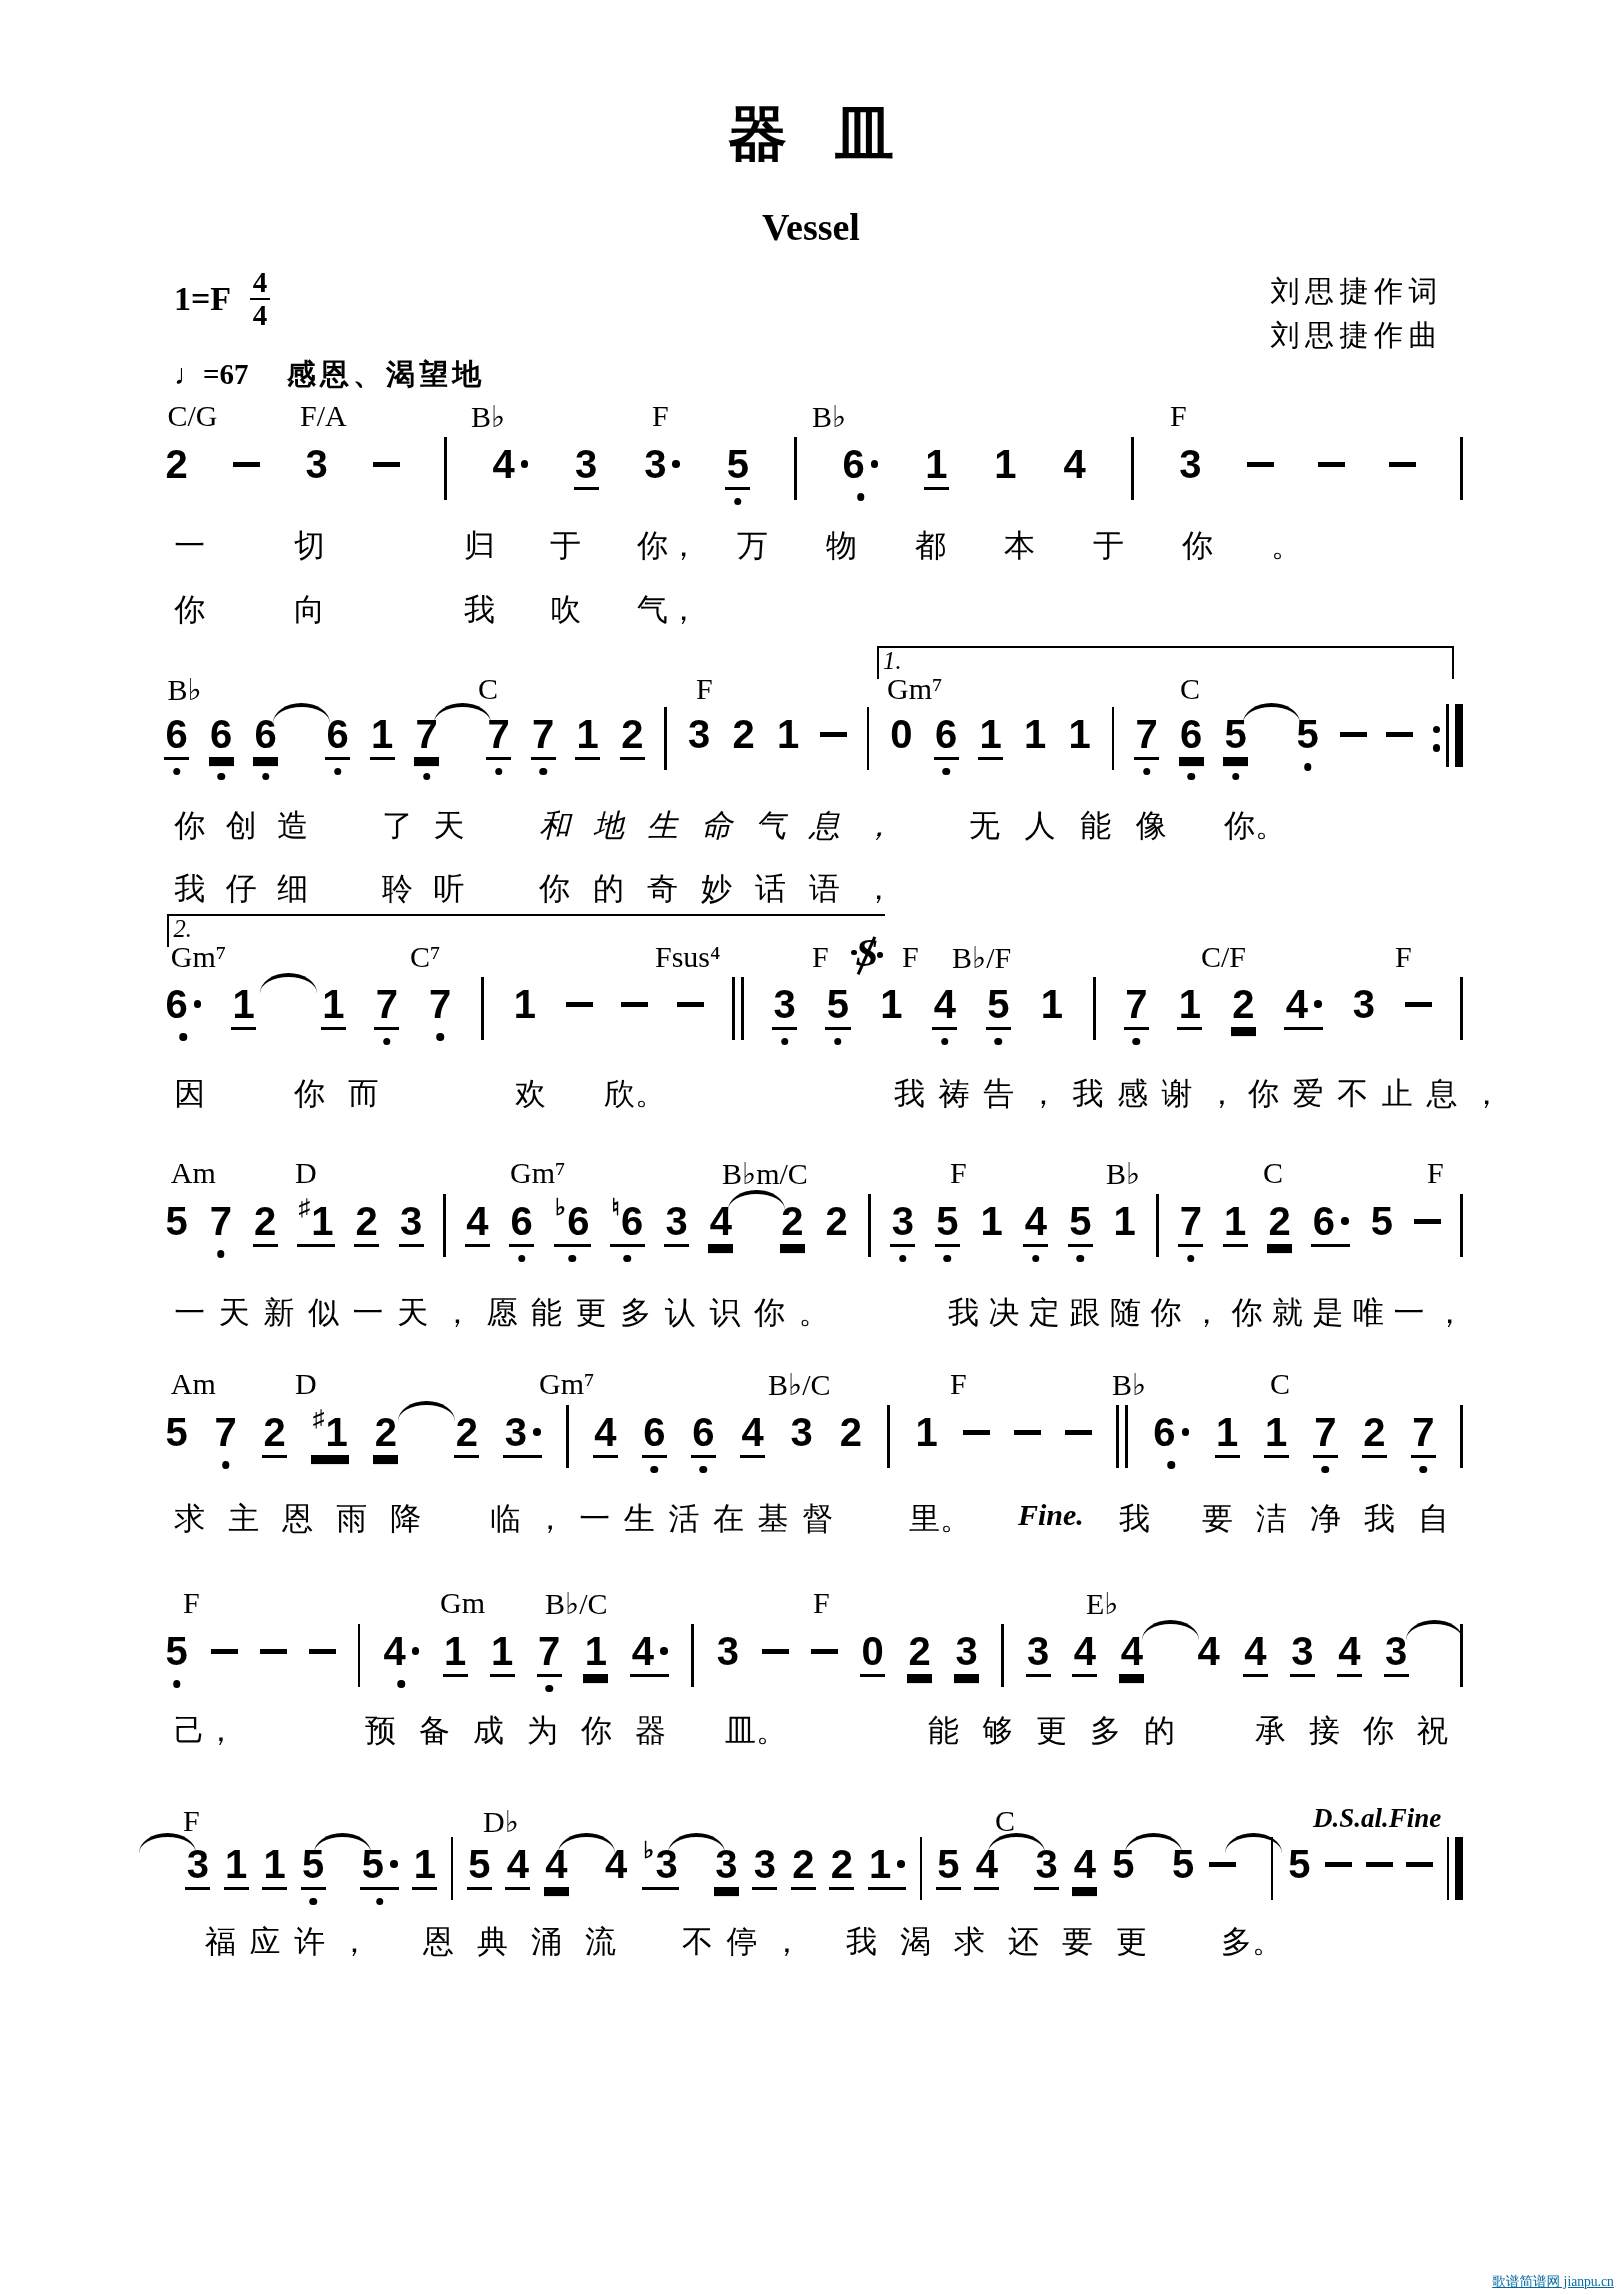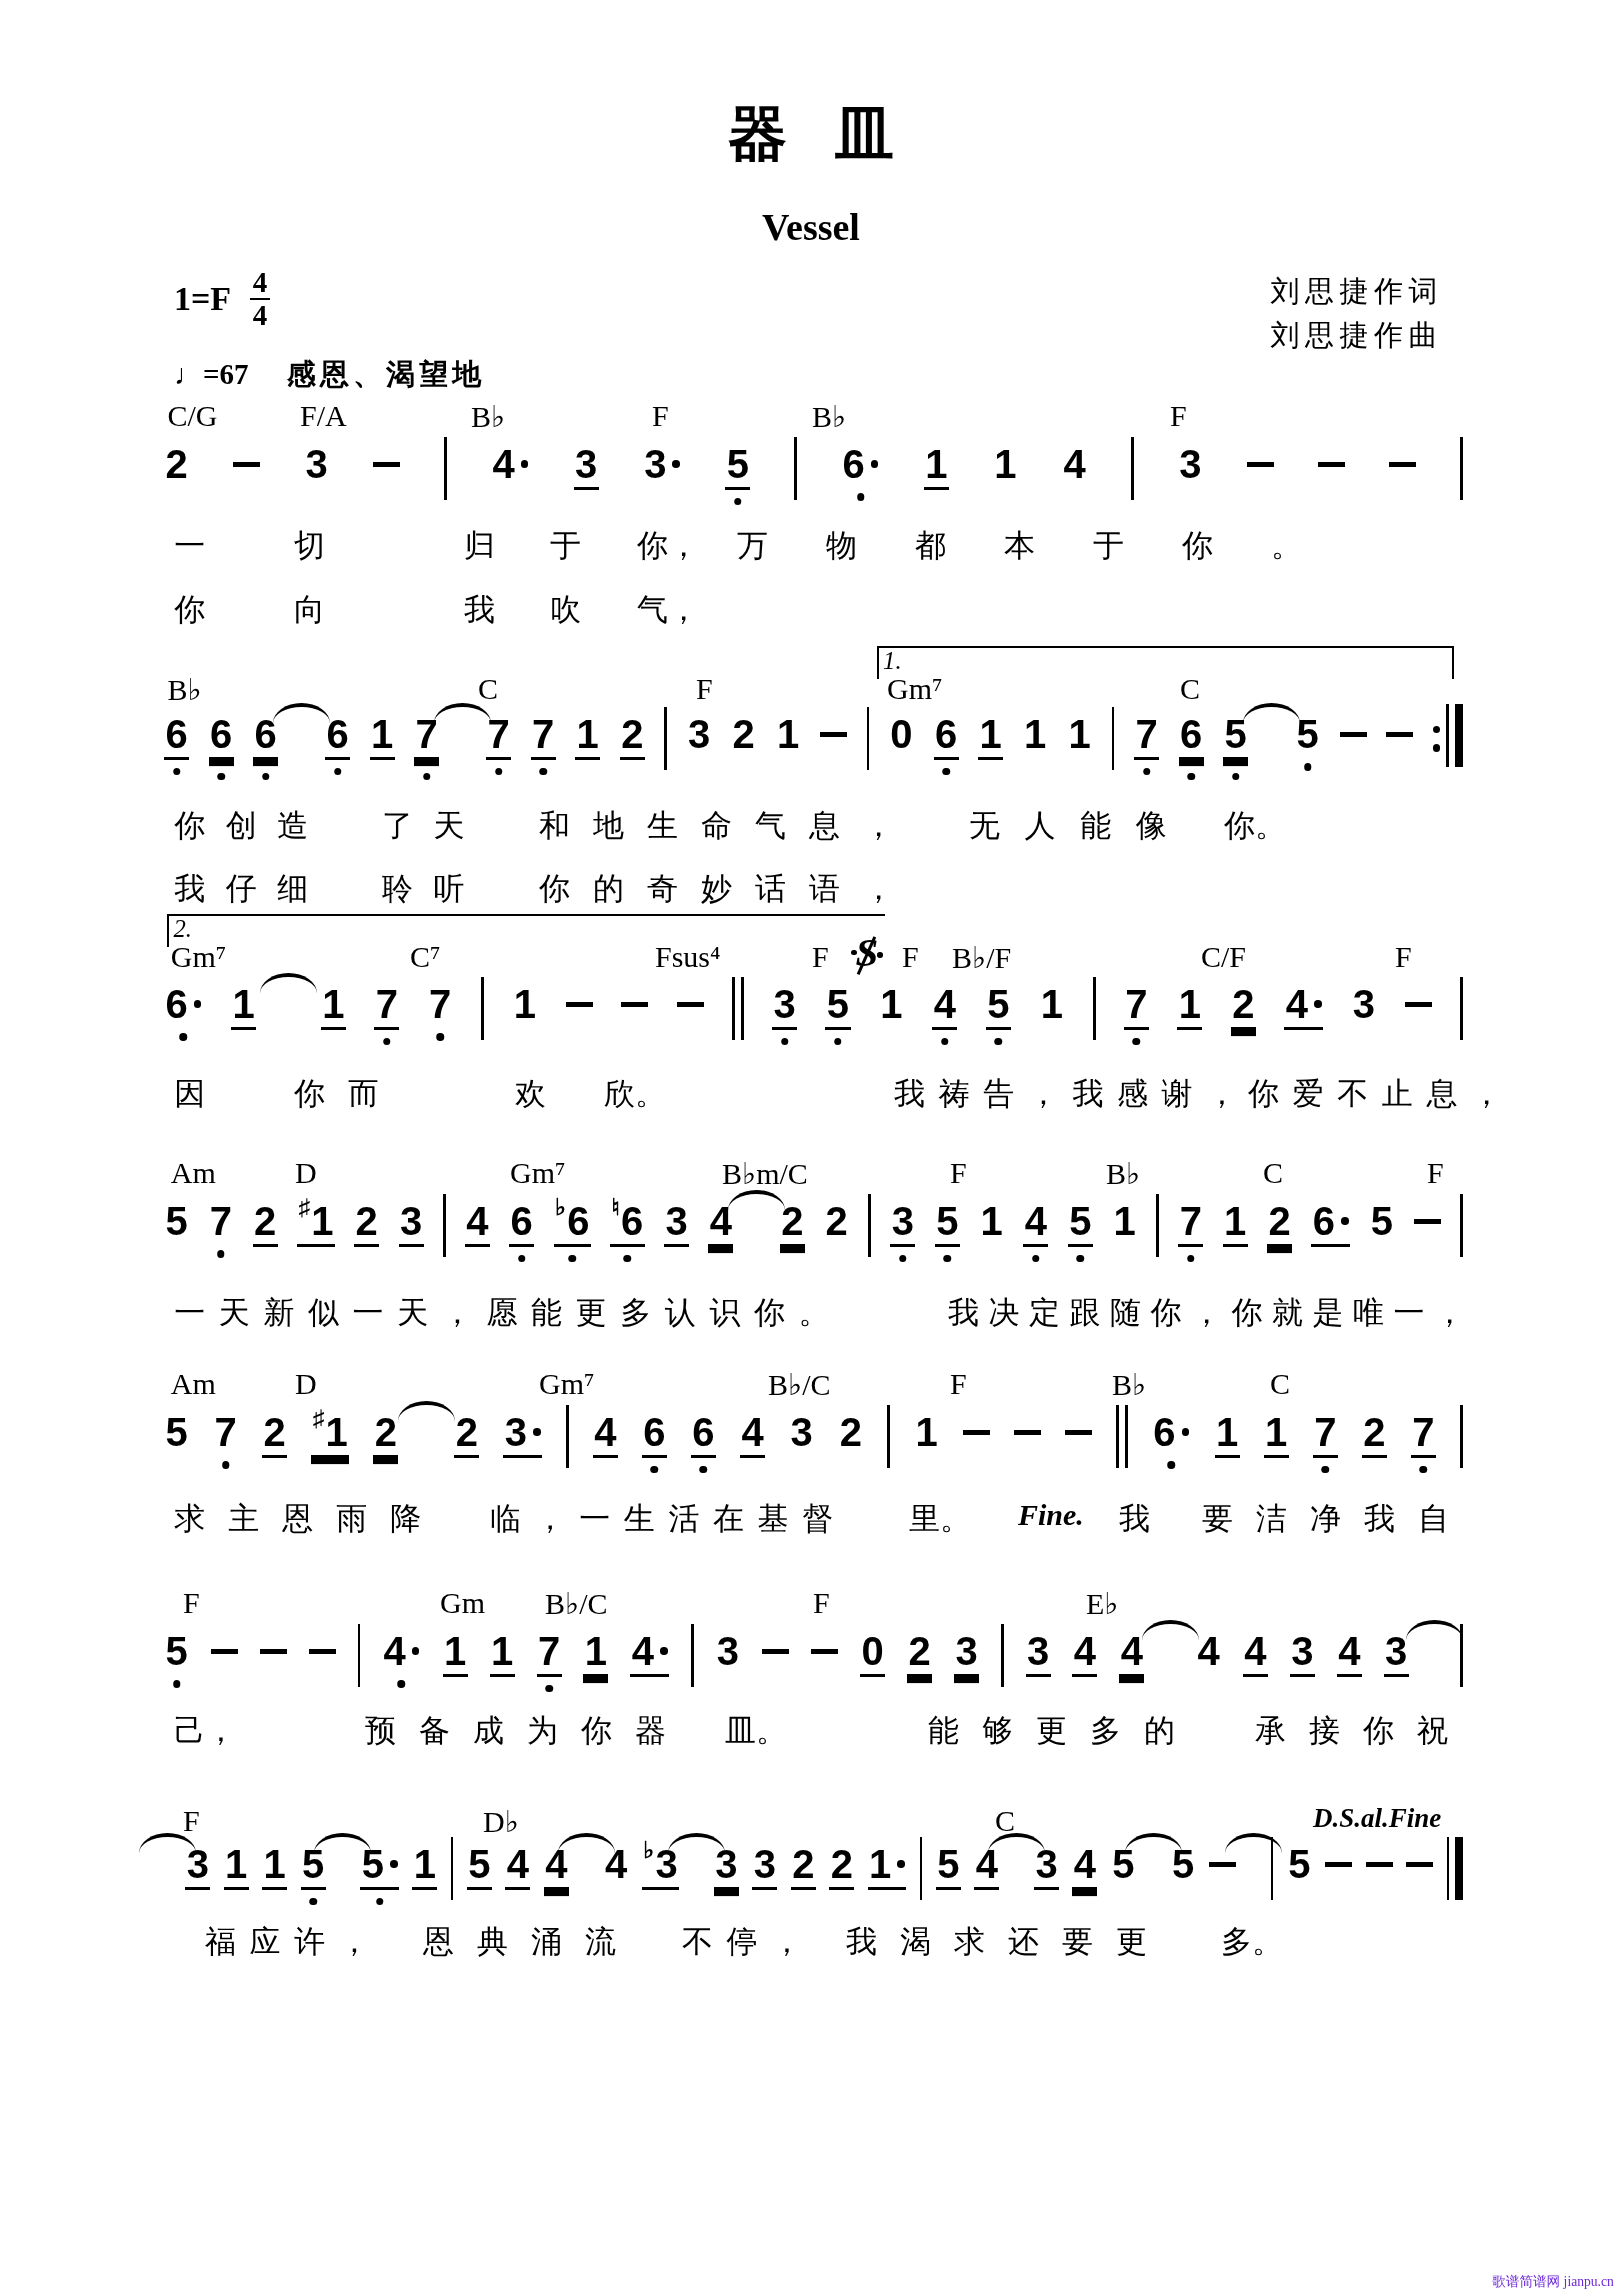--- a/index.html
+++ b/index.html
@@ -10,21 +10,21 @@
   .subtitle{position:absolute;top:205px;left:0;width:100%;text-align:center;
             font-size:38px;font-weight:bold;}
   .keysig{position:absolute;left:174px;top:267px;display:flex;align-items:center;gap:19px;
           font-size:34px;font-weight:bold;}
   .frac{display:inline-flex;flex-direction:column;align-items:center;font-size:29px;line-height:1.08;}
   .frac .fb{border-top:2.7px solid #000;padding:0 2.7px;}
   .tempo{position:absolute;left:174px;top:355px;font-size:29px;font-weight:bold;}
   .texp{margin-left:31px;letter-spacing:4.1px;}
   .credits{position:absolute;right:179px;top:270px;text-align:right;font-size:29px;
            line-height:1.5;letter-spacing:5.5px;}
-  .watermark{position:absolute;right:8.2px;bottom:4.1px;font-size:13.6px;color:#6d28d9;}
+  .watermark{position:absolute;right:8.2px;bottom:4.1px;font-size:13.6px;color:#0369a1;text-decoration:underline;}
 
   .system{position:absolute;left:164px;width:1299px;}
   .chordrow{position:absolute;top:0;left:0;right:0;height:38px;}
   .chord{position:absolute;font-size:30px;white-space:nowrap;}
   .volta{position:absolute;height:31px;border-top:2.7px solid #000;border-left:2.7px solid #000;top:-26px;}
   .volta.closed{border-right:2.7px solid #000;}
   .vlabel{position:absolute;left:4.1px;top:-1.4px;font-size:24.6px;font-style:italic;}
   .dsal{position:absolute;top:-1.4px;font-size:27px;font-weight:bold;font-style:italic;white-space:nowrap;}
   .segno{position:absolute;top:-5.5px;width:24.6px;height:44px;}
   .sgS{position:absolute;left:1.4px;top:-2.7px;font-size:41px;font-style:italic;font-weight:bold;line-height:1;}
@@ -261,21 +261,21 @@
               <span class="rd"></span>
               <span class="rd"></span>
             </span>
             <span class="bar"></span>
             <span class="thick"></span>
           </span>
         </div>
         <div class="lyricrow" style="top: 133px;">
           <span class="lyr" style="left: 10.2px; letter-spacing: 20.5px;">你创造</span>
           <span class="lyr" style="left: 218px; letter-spacing: 20.5px;">了天</span>
-          <span class="lyr" style="left: 375px; letter-spacing: 23px;">和地生命气息，</span>
+          <span class="lyr" style="left: 375px; letter-spacing: 23px; font-style: italic;">和地生命气息，</span>
           <span class="lyr" style="left: 805px; letter-spacing: 24.6px;">无人能像</span>
           <span class="lyr" style="left: 1060px;">你。</span>
         </div>
         <div class="lyricrow" style="top: 196px;">
           <span class="lyr" style="left: 10.2px; letter-spacing: 20.5px;">我仔细</span>
           <span class="lyr" style="left: 218px; letter-spacing: 20.5px;">聆听</span>
           <span class="lyr" style="left: 375px; letter-spacing: 23px;">你的奇妙话语，</span>
         </div>
       </div>
       <div class="system" style="top: 940px;">

